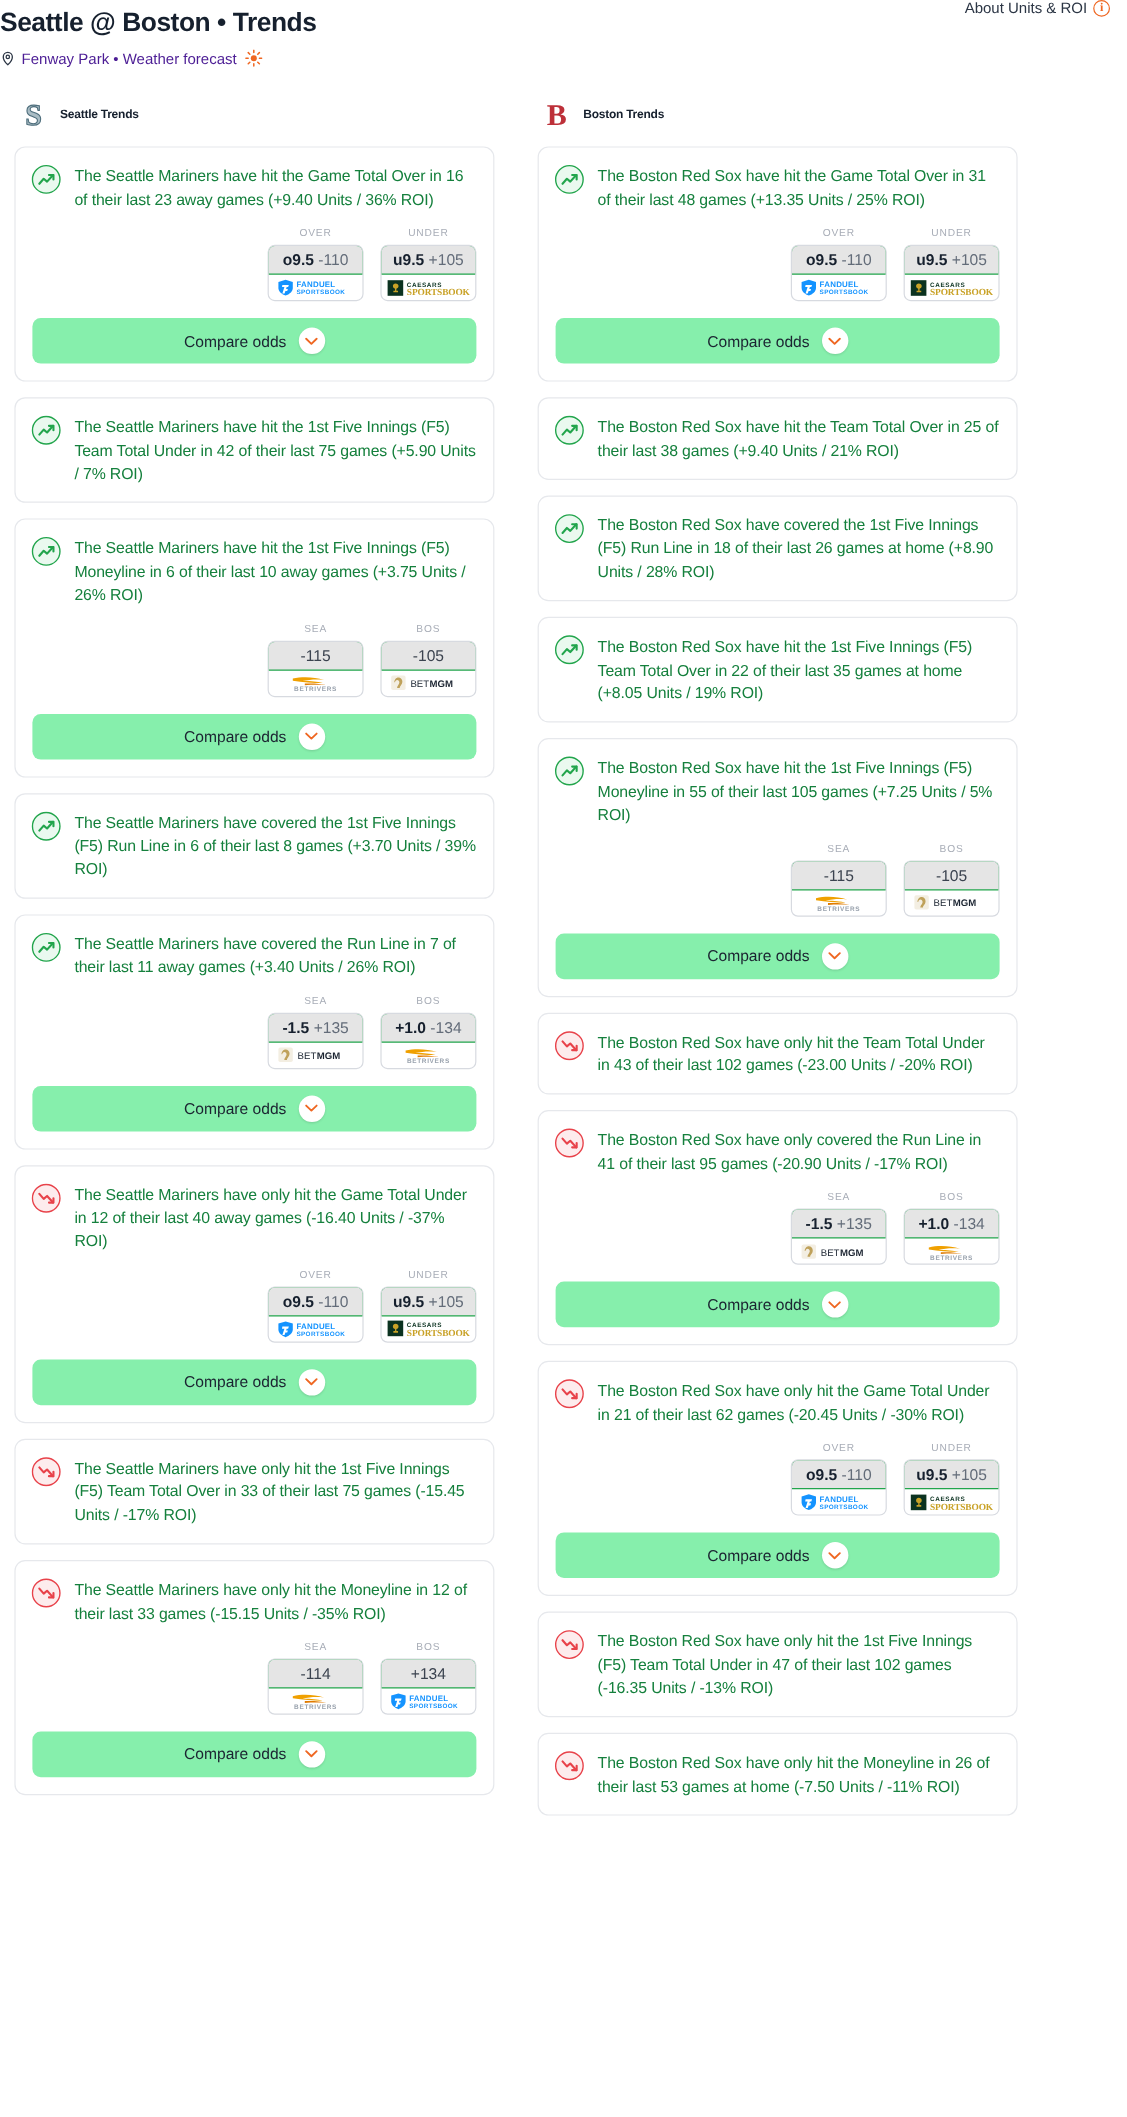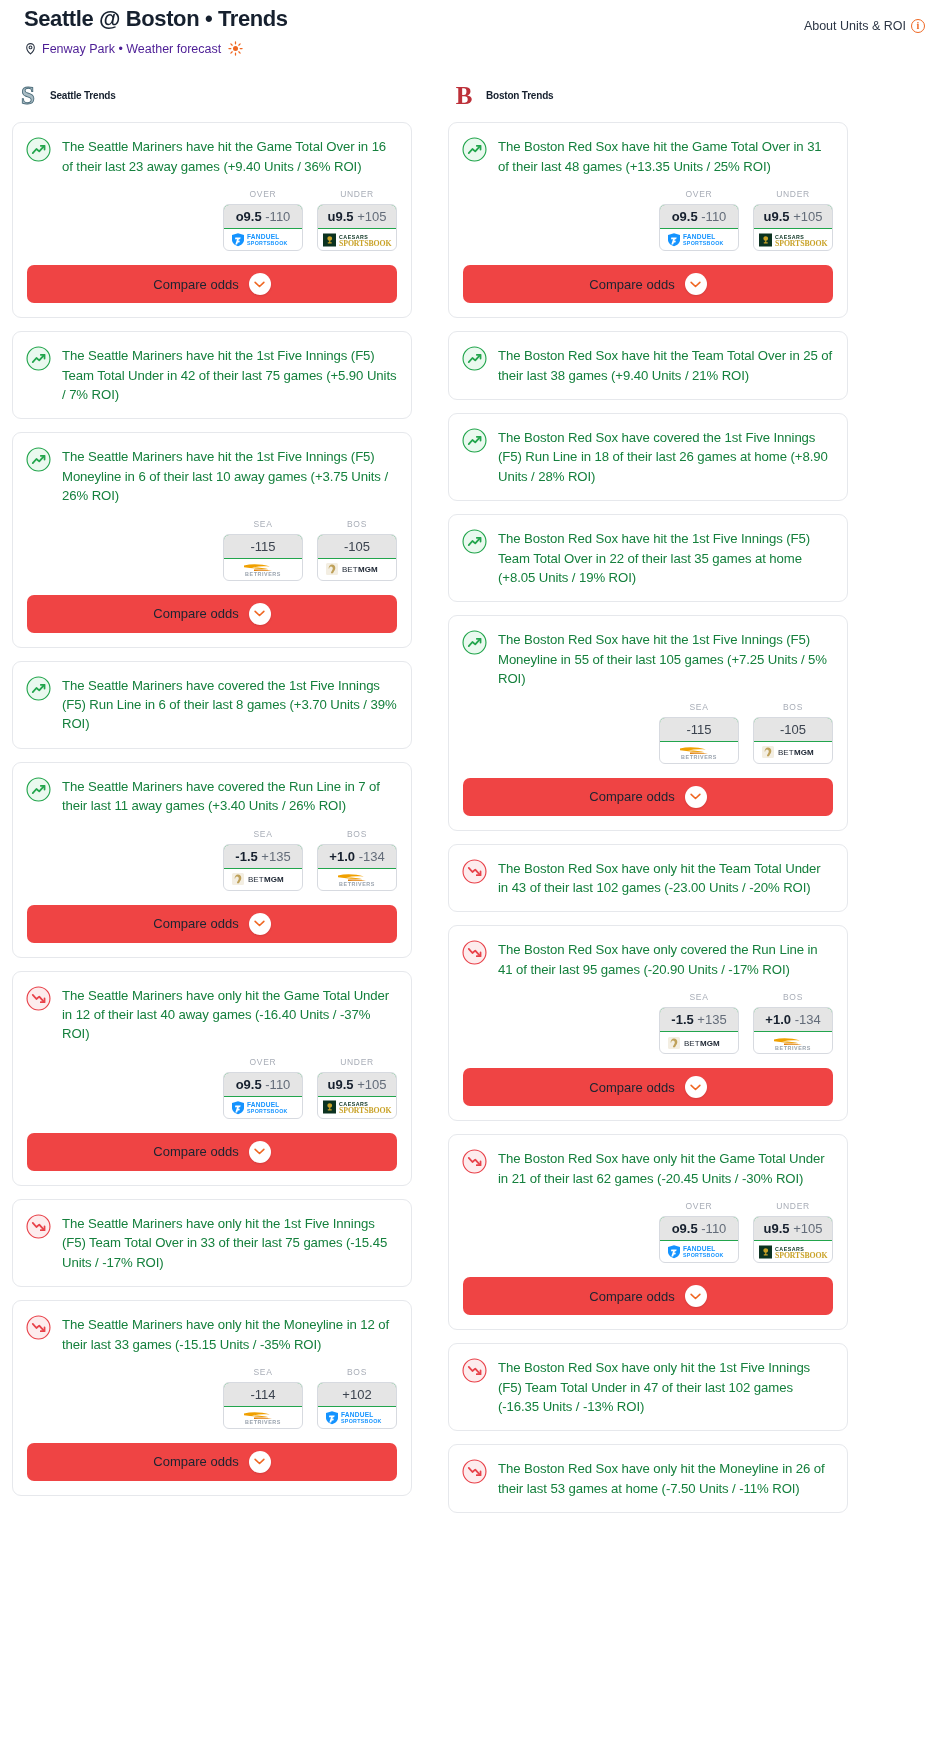--- a/index.html
+++ b/index.html
@@ -6,27 +6,27 @@
   html, body {
     width: 939px;
     background: #ffffff;
     font-family: "Liberation Sans", sans-serif;
     color: #1b2431;
     -webkit-font-smoothing: antialiased;
   }
   body { padding: 0 0 20px 0; }
 
   
-  .page-header { position: relative; padding: 6px 12px 0 24px; }
+  .page-header { position: relative; padding: 6px 12px 0 0; }
   .page-title {
     font-size: 22px; font-weight: 700; letter-spacing: -0.4px;
     color: #16202e; line-height: 1.2;
   }
   .about-link {
-    position: absolute; top: 19px; right: 14px;
+    position: absolute; top: 0; right: 14px;
     font-size: 12.5px; color: #2c3645; display: flex; align-items: center; gap: 5px;
   }
   .info-icon {
     width: 14px; height: 14px; border-radius: 50%;
     border: 1.4px solid #ef6722; color: #ef6722;
     font-size: 10px; font-weight: 700; line-height: 11px; text-align: center;
     font-family: "Liberation Serif", serif;
   }
   .venue-row {
     margin-top: 9px; display: flex; align-items: center; gap: 5px;
@@ -72,21 +72,21 @@
     background: #e5e5e5; white-space: nowrap;
   }
   .odds-val .pt { font-weight: 700; color: #16202e; }
   .odds-val .pr { color: #636c79; }
   .odds-val .solo { font-weight: 400; color: #3b434f; }
   .book { height: 21px; display: flex; align-items: center; justify-content: center; }
   .book svg { display: block; }
 
   
   .compare {
-    background: #ef4444; margin: 0 14px 14px 14px; border-radius: 7px;
+    background: #86efac; margin: 0 14px 14px 14px; border-radius: 7px;
     height: 38px; display: flex; align-items: center; justify-content: center; gap: 10px;
   }
   .compare-label { font-size: 13px; color: #1b2431; }
   .chev-btn {
     width: 22px; height: 22px; border-radius: 50%; background: #fff;
     display: flex; align-items: center; justify-content: center;
     box-shadow: 0 1px 2px rgba(0,0,0,.12);
   }
   .pad-bottom { height: 14px; }
 </style>
@@ -362,21 +362,21 @@
       <path d="M12 4.5 C20 2.6 30 3.1 38 5.6 C32 4.9 26 5.2 20 6.6 C26 6.5 32 7 37 8.2 C29 8 20 7.6 12 6.2 Z" fill="#f0a000"></path>
       <path d="M22 8.6 C29 8.3 35 8.8 40 9.8 C33 9.6 27 9.6 22 10.1 Z" fill="#e07b00"></path>
       <text x="31" y="15" text-anchor="middle" font-family="Liberation Sans, sans-serif" font-size="5.4" font-weight="700" fill="#9aa3ae" letter-spacing="0.55">BETRIVERS</text>
     </svg>
               </div>
             </div>
           </div>
           <div class="odds-col">
             <div class="odds-label">BOS</div>
             <div class="odds-box">
-              <div class="odds-val"><span class="solo">+102</span></div>
+              <div class="odds-val"><span class="solo">+134</span></div>
               <div class="book">
                 <svg width="66" height="15" viewBox="0 0 66 15">
       <path d="M8 1.2 L14 3 V8 C14 11 11 13.3 8 14.3 C5 13.3 2 11 2 8 V3 Z" fill="#1493ff"></path>
       <path d="M5.3 5.4h5.4l-.6 1.8H8.9l-.5 1.6h1.5l-.55 1.7H7.85l-.7 2.1H5.3l1.7-5.4H5z" fill="#fff"></path>
       <text x="17" y="7.4" font-family="Liberation Sans, sans-serif" font-size="6.6" font-weight="700" fill="#1493ff" letter-spacing="0.2">FANDUEL</text>
       <text x="17" y="13.4" font-family="Liberation Sans, sans-serif" font-size="5.3" font-weight="700" fill="#1493ff" letter-spacing="0.3">SPORTSBOOK</text>
     </svg>
               </div>
             </div>
           </div>

